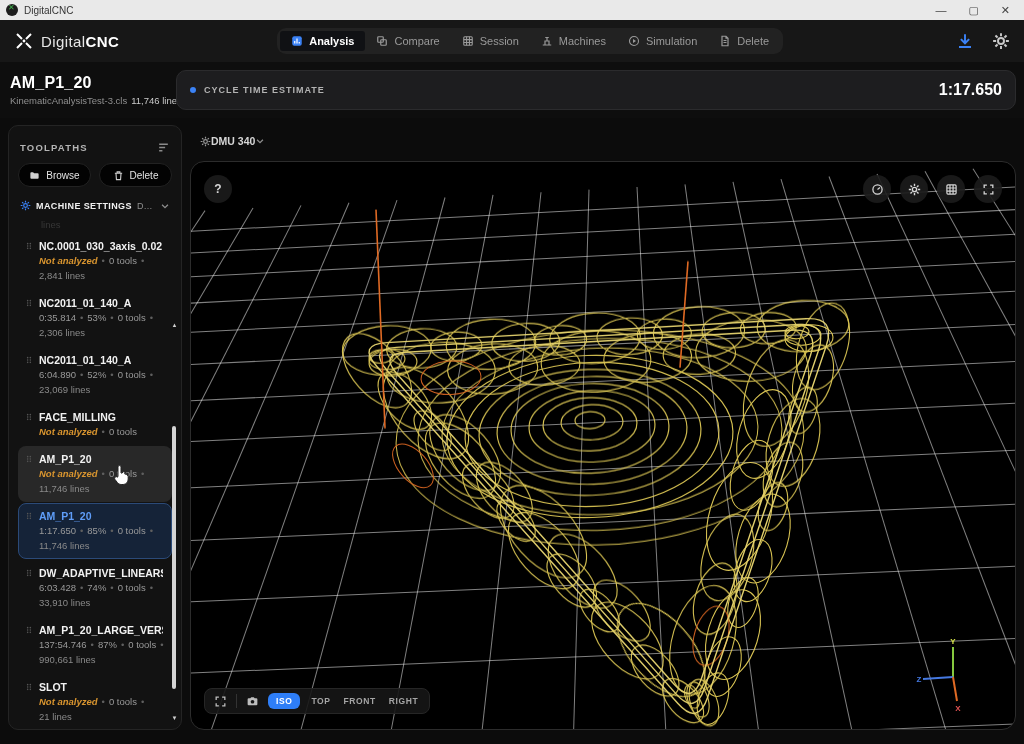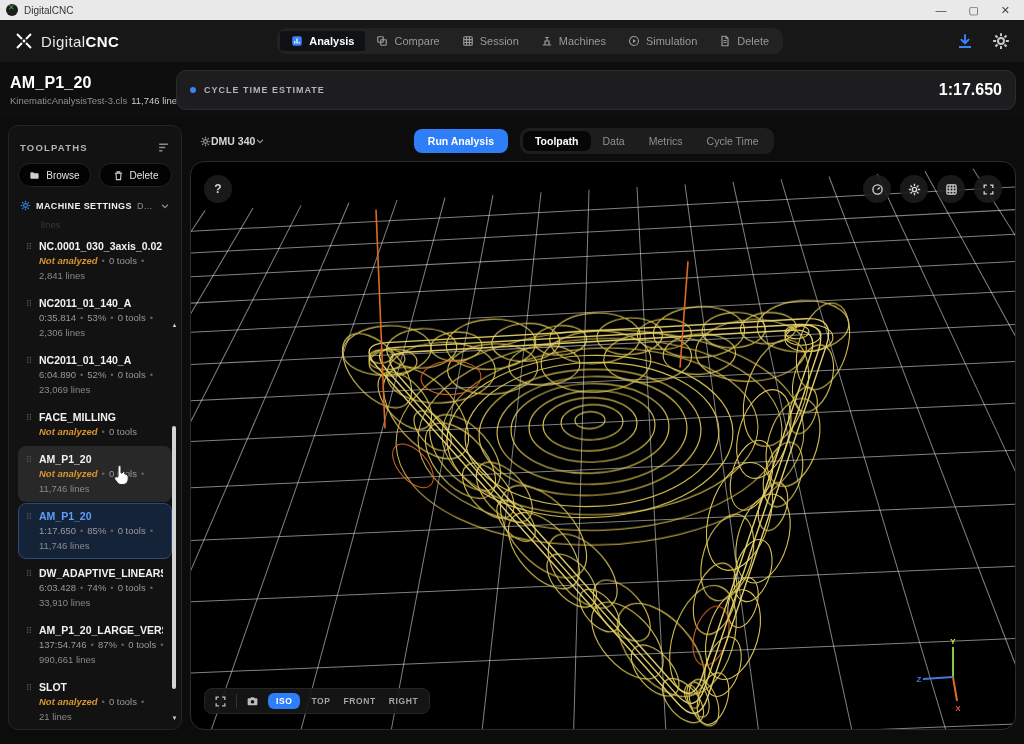--- a/index.html
+++ b/index.html
@@ -425,29 +425,20 @@
     <div class="main">
       <div class="main-topbar">
         <div class="msel">
           <svg>
               <use href="#i-gear"></use>
             </svg>
           <span class="t">DMU 340</span>
           <svg class="ch">
               <use href="#i-chevron"></use>
             </svg>
-        </div>
-        <div class="center-ctl">
-          <button class="run-btn">Run Analysis</button>
-          <div class="tabs">
-            <span class="tab active">Toolpath</span>
-            <span class="tab">Data</span>
-            <span class="tab">Metrics</span>
-            <span class="tab">Cycle Time</span>
-          </div>
         </div>
       </div>
 
       <div class="viewport">
         <svg class="scene" id="scene" viewBox="0 0 824 560" preserveAspectRatio="none">
             <g stroke="rgba(255,255,255,0.5)" stroke-width="1" fill="none">
               <line x1="14" y1="48" x2="-430" y2="705"></line>
               <line x1="62" y1="45.411764705882355" x2="-328.8235294117647" y2="701.0588235294117"></line>
               <line x1="110" y1="42.8235294117647" x2="-227.64705882352942" y2="697.1176470588235"></line>
               <line x1="158" y1="40.23529411764706" x2="-126.47058823529409" y2="693.1764705882352"></line>

